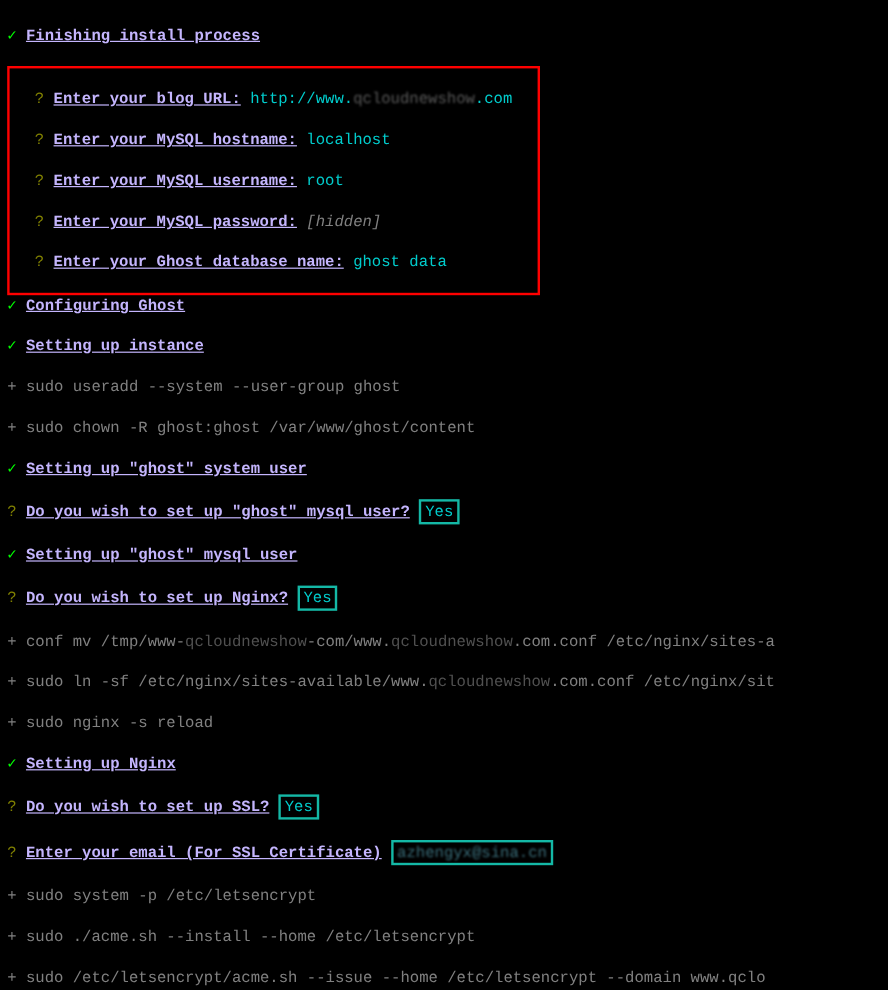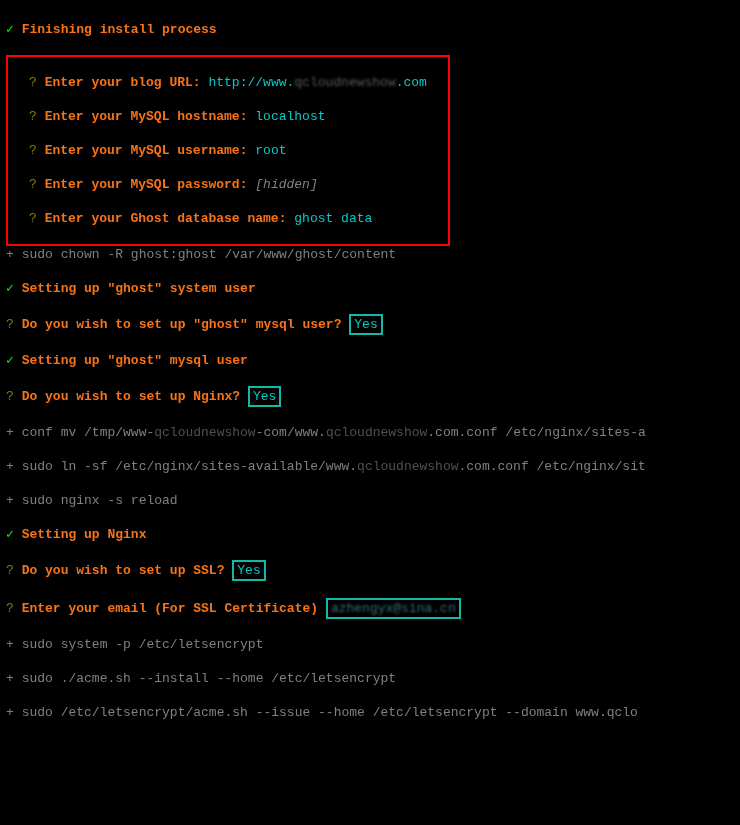--- a/index.html
+++ b/index.html
@@ -17,21 +17,21 @@
   .term {
     padding: 4px 6px;
     white-space: pre;
   }
   .line {
     display: block;
   }
   .chk  { color: #00ff00; }
   .qm   { color: #808000; }
   .plus { color: #808080; }
-  .white{ color: #f97316; font-weight: bold; }
+  .white{ color: #c4b5fd; font-weight: bold; text-decoration: underline; }
   .cyan { color: #00cccc; }
   .grey { color: #808080; }
   .hidden-label { color: #808080; font-style: italic; font-family: Liberation Mono, monospace; }
   .blurdom { color: #5a5a5a; filter: blur(1px); }
   .blurmail{ color: #3a6e7a; filter: blur(1px); }
   .dim  { color: #505050; }
   .redbox-small { border: 2px solid #14b8a6; display: inline-block; padding: 0px 3px; }
   .redbox-block { border: 2px solid #ff0000; display: inline-block; }
   .promptgroup .line { padding: 0 21px; }
 </style>
@@ -40,20 +40,23 @@
 
 <div class="term">
 <span class="line"><span class="chk">✓</span> <span class="white">Finishing install process</span></span>
 <span class="redbox-block promptgroup">
 <span class="line"><span class="qm">?</span> <span class="white">Enter your blog URL:</span> <span class="cyan"><span>http://www.</span><span class="blurdom">qcloudnewshow</span><span>.com</span></span></span>
 <span class="line"><span class="qm">?</span> <span class="white">Enter your MySQL hostname:</span> <span class="cyan">localhost</span></span>
 <span class="line"><span class="qm">?</span> <span class="white">Enter your MySQL username:</span> <span class="cyan">root</span></span>
 <span class="line"><span class="qm">?</span> <span class="white">Enter your MySQL password:</span> <span class="hidden-label">[hidden]</span></span>
 <span class="line"><span class="qm">?</span> <span class="white">Enter your Ghost database name:</span> <span class="cyan">ghost data</span></span>
 </span>
+<span class="line"><span class="chk">✓</span> <span class="white">Configuring Ghost</span></span>
+<span class="line"><span class="chk">✓</span> <span class="white">Setting up instance</span></span>
+<span class="line"><span class="plus">+</span> <span class="grey">sudo useradd --system --user-group ghost</span></span>
 <span class="line"><span class="plus">+</span> <span class="grey">sudo chown -R ghost:ghost /var/www/ghost/content</span></span>
 <span class="line"><span class="chk">✓</span> <span class="white">Setting up "ghost" system user</span></span>
 <span class="line"><span class="qm">?</span> <span class="white">Do you wish to set up "ghost" mysql user?</span> <span class="redbox-small"><span class="cyan">Yes</span></span></span>
 <span class="line"><span class="chk">✓</span> <span class="white">Setting up "ghost" mysql user</span></span>
 <span class="line"><span class="qm">?</span> <span class="white">Do you wish to set up Nginx?</span> <span class="redbox-small"><span class="cyan">Yes</span></span></span>
 <span class="line"><span class="plus">+</span> <span class="grey"><span>conf mv /tmp/www-</span><span class="dim">qcloudnewshow</span><span>-com/www.</span><span class="dim">qcloudnewshow</span><span>.com.conf /etc/nginx/sites-a</span></span></span>
 <span class="line"><span class="plus">+</span> <span class="grey"><span>sudo ln -sf /etc/nginx/sites-available/www.</span><span class="dim">qcloudnewshow</span><span>.com.conf /etc/nginx/sit</span></span></span>
 <span class="line"><span class="plus">+</span> <span class="grey">sudo nginx -s reload</span></span>
 <span class="line"><span class="chk">✓</span> <span class="white">Setting up Nginx</span></span>
 <span class="line"><span class="qm">?</span> <span class="white">Do you wish to set up SSL?</span> <span class="redbox-small"><span class="cyan">Yes</span></span></span>

